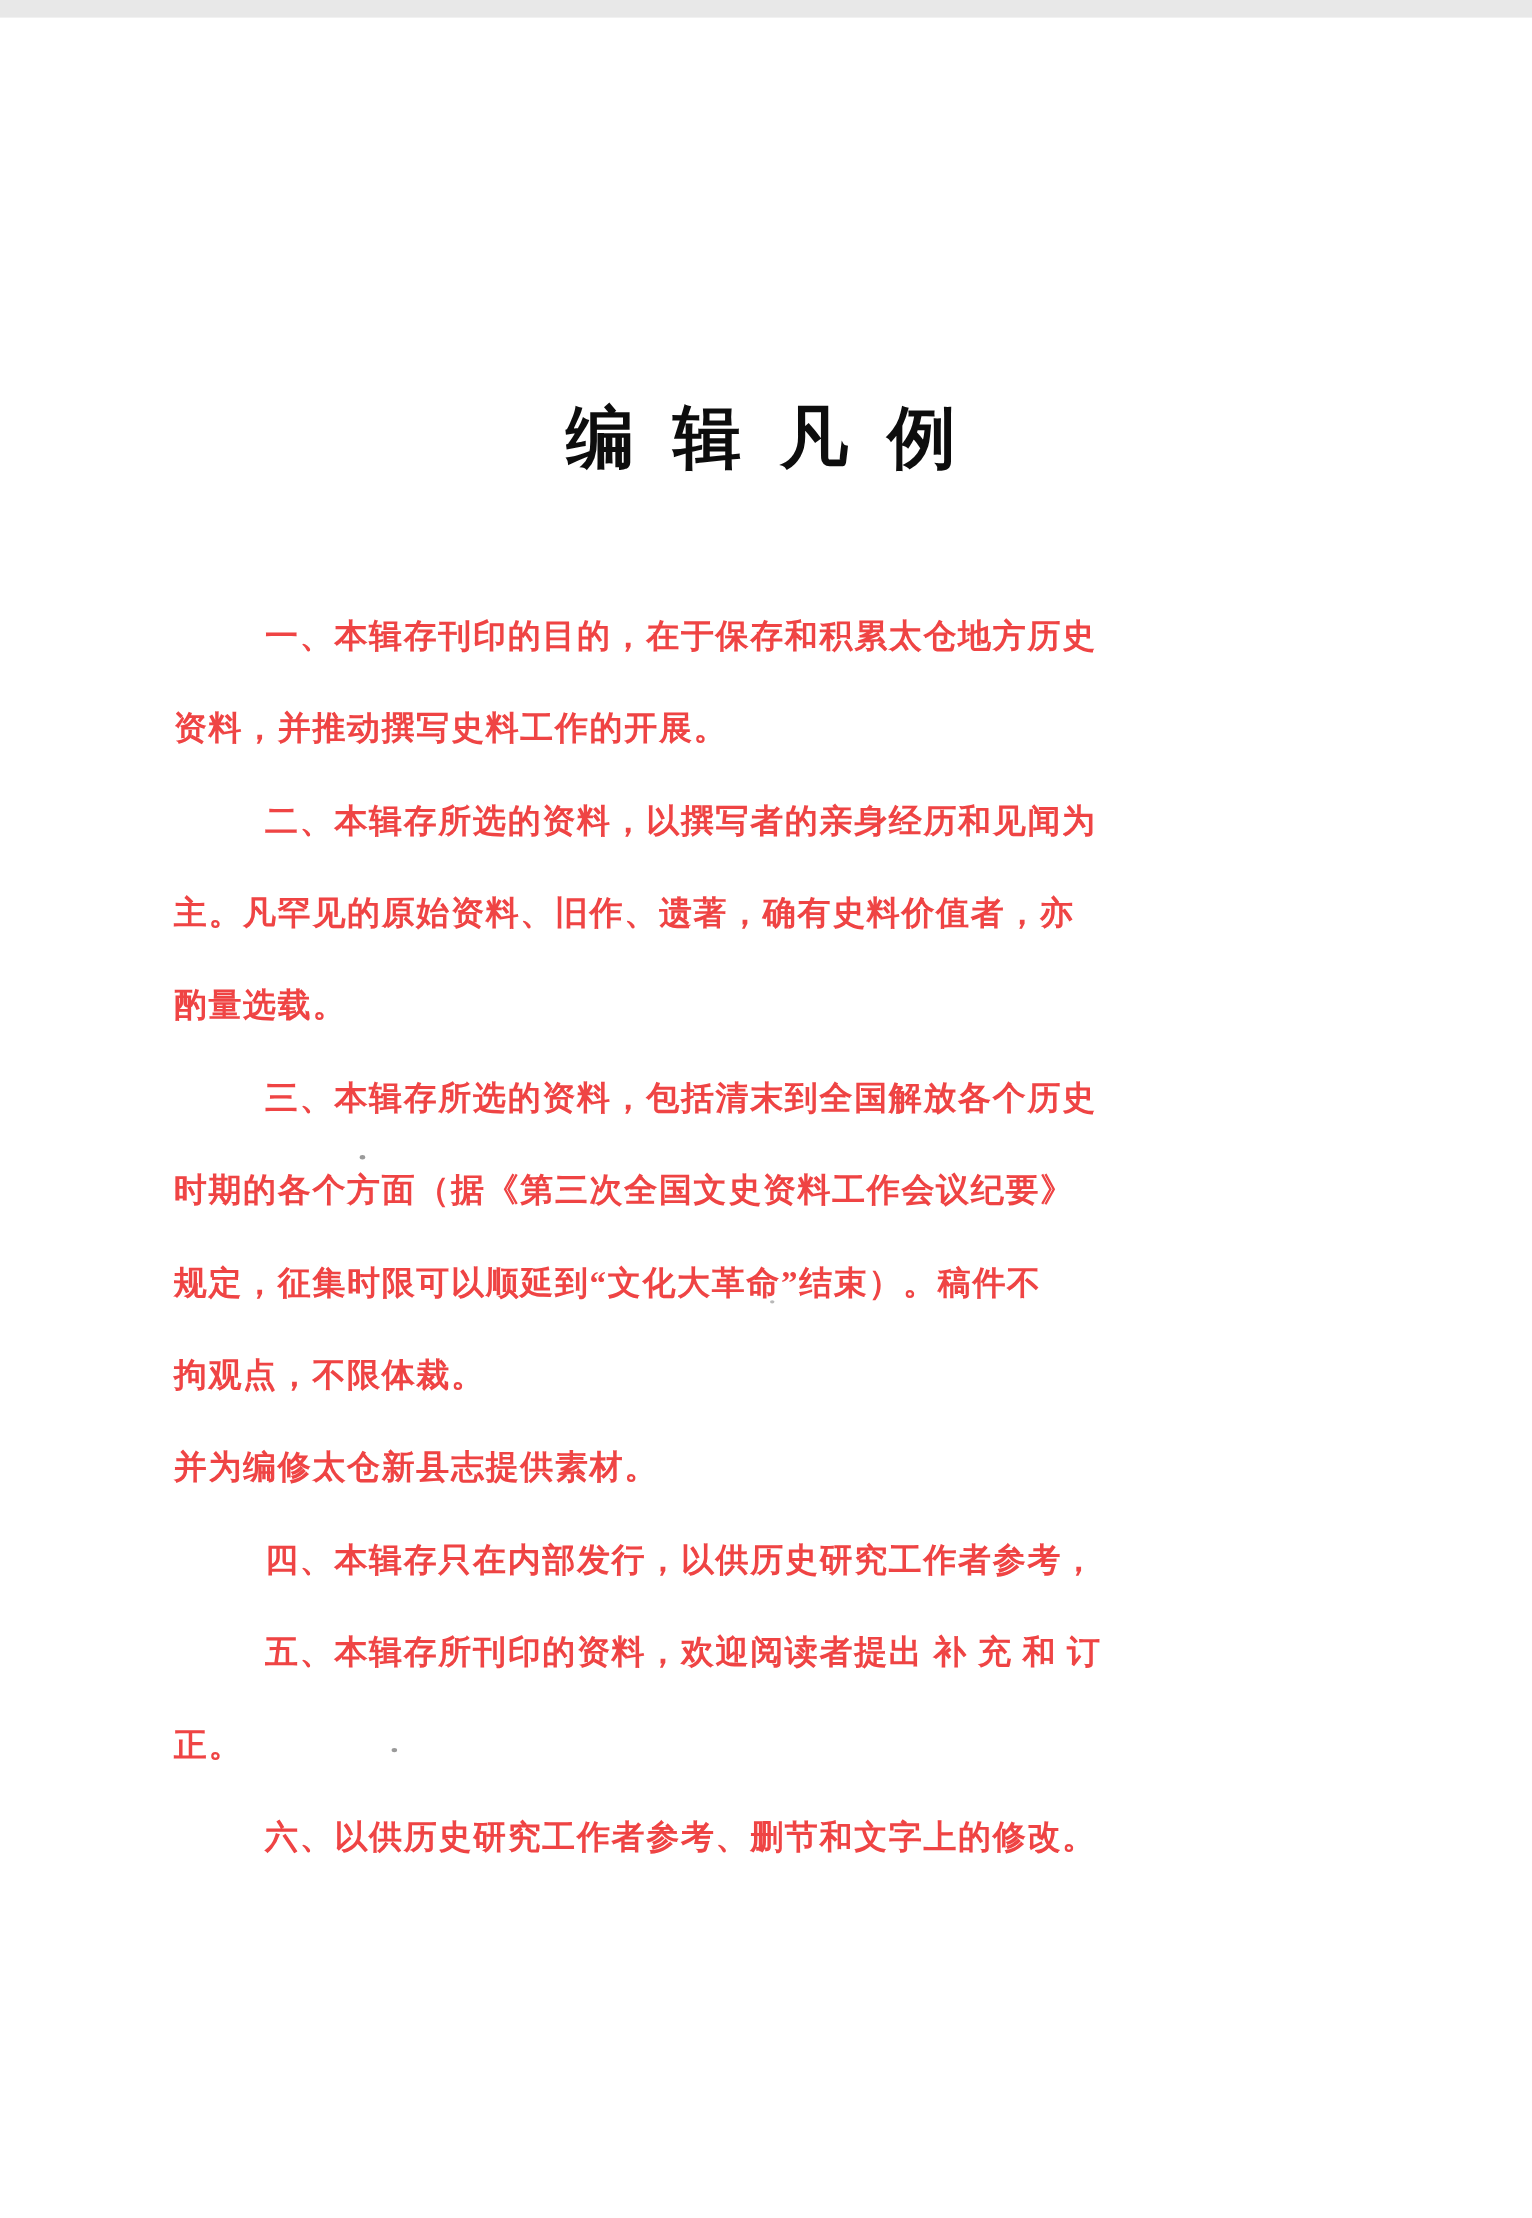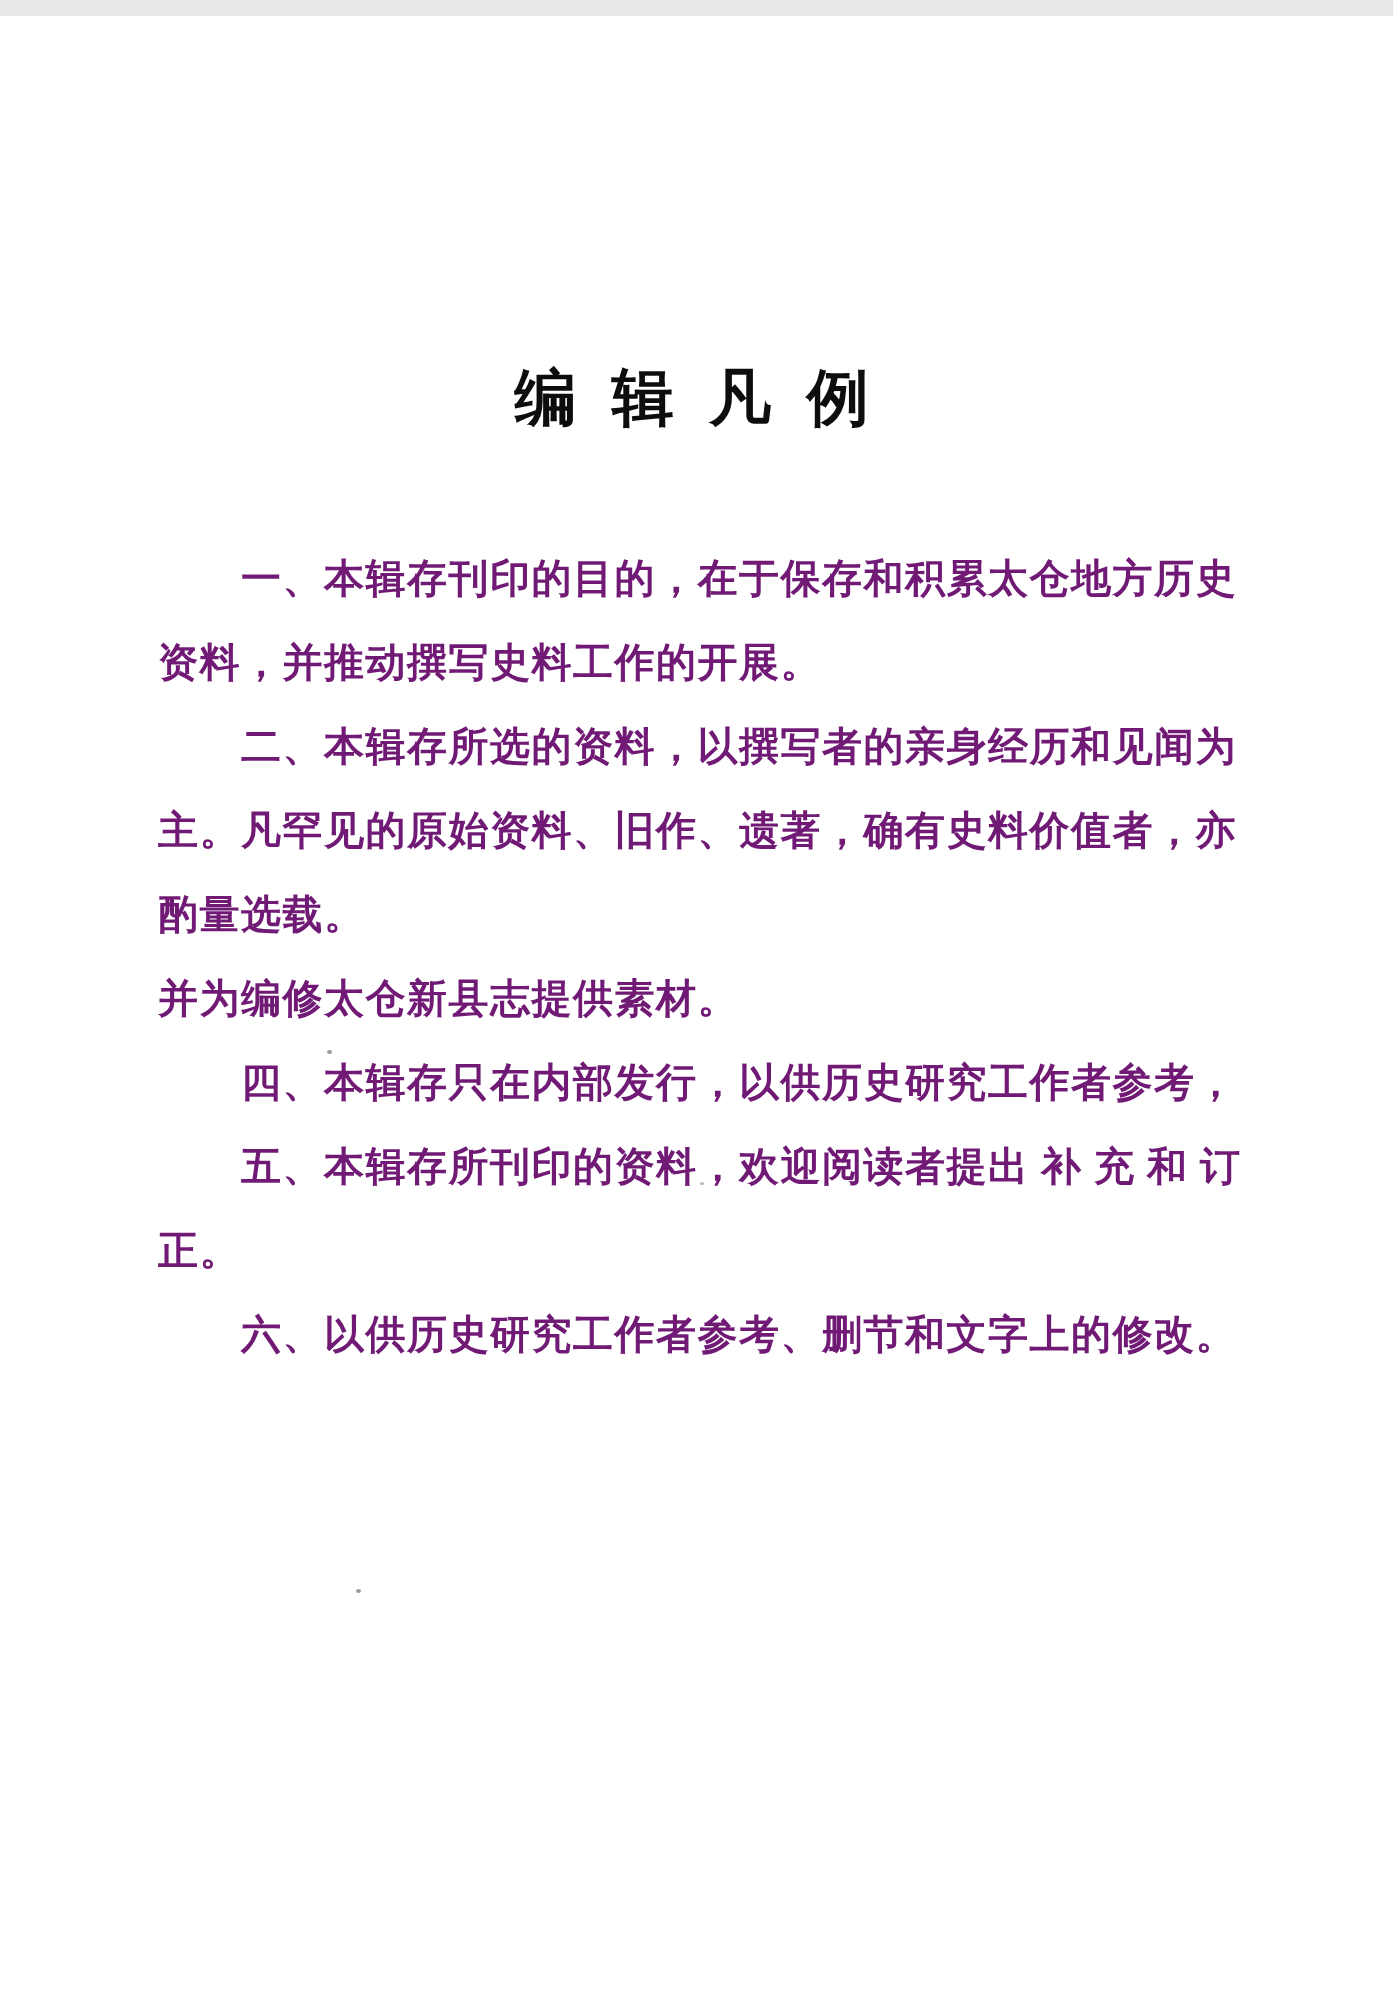--- a/index.html
+++ b/index.html
@@ -27,24 +27,24 @@
     font-weight: bold;
     letter-spacing: 10px;
     white-space: nowrap;
     color: #0d0d0d;
   }
   .body-text {
     position: absolute;
     top: 521px;
     left: 158px;
     width: 1090px;
-    font-size: 40px;
+    font-size: 30px;
     font-weight: bold;
     letter-spacing: 1.5px;
-    color: #701a75;
+    color: #ef4444;
   }
   .paragraph {
     margin: 0;
     padding: 0;
   }
   .line {
     height: 84px;
     line-height: 84px;
     white-space: nowrap;
   }
@@ -74,20 +74,26 @@
       <div class="line indent">一、本辑存刊印的目的，在于保存和积累太仓地方历史</div>
       <div class="line">资料，并推动撰写史料工作的开展。</div>
     </div>
 
     <div class="paragraph">
       <div class="line indent">二、本辑存所选的资料，以撰写者的亲身经历和见闻为</div>
       <div class="line">主。凡罕见的原始资料、旧作、遗著，确有史料价值者，亦</div>
       <div class="line">酌量选载。</div>
     </div>
 
+    <div class="paragraph">
+      <div class="line indent">三、本辑存所选的资料，包括清末到全国解放各个历史</div>
+      <div class="line">时期的各个方面（据《第三次全国文史资料工作会议纪要》</div>
+      <div class="line">规定，征集时限可以顺延到“文化大革命”结束）。稿件不</div>
+      <div class="line">拘观点，不限体裁。</div>
+    </div>
 
     <div class="paragraph">
       <div class="line">并为编修太仓新县志提供素材。</div>
       <div class="line indent">四、本辑存只在内部发行，以供历史研究工作者参考，</div>
     </div>
 
     <div class="paragraph">
       <div class="line indent">五、本辑存所刊印的资料，欢迎阅读者提出 补 充 和 订</div>
       <div class="line">正。</div>
     </div>

